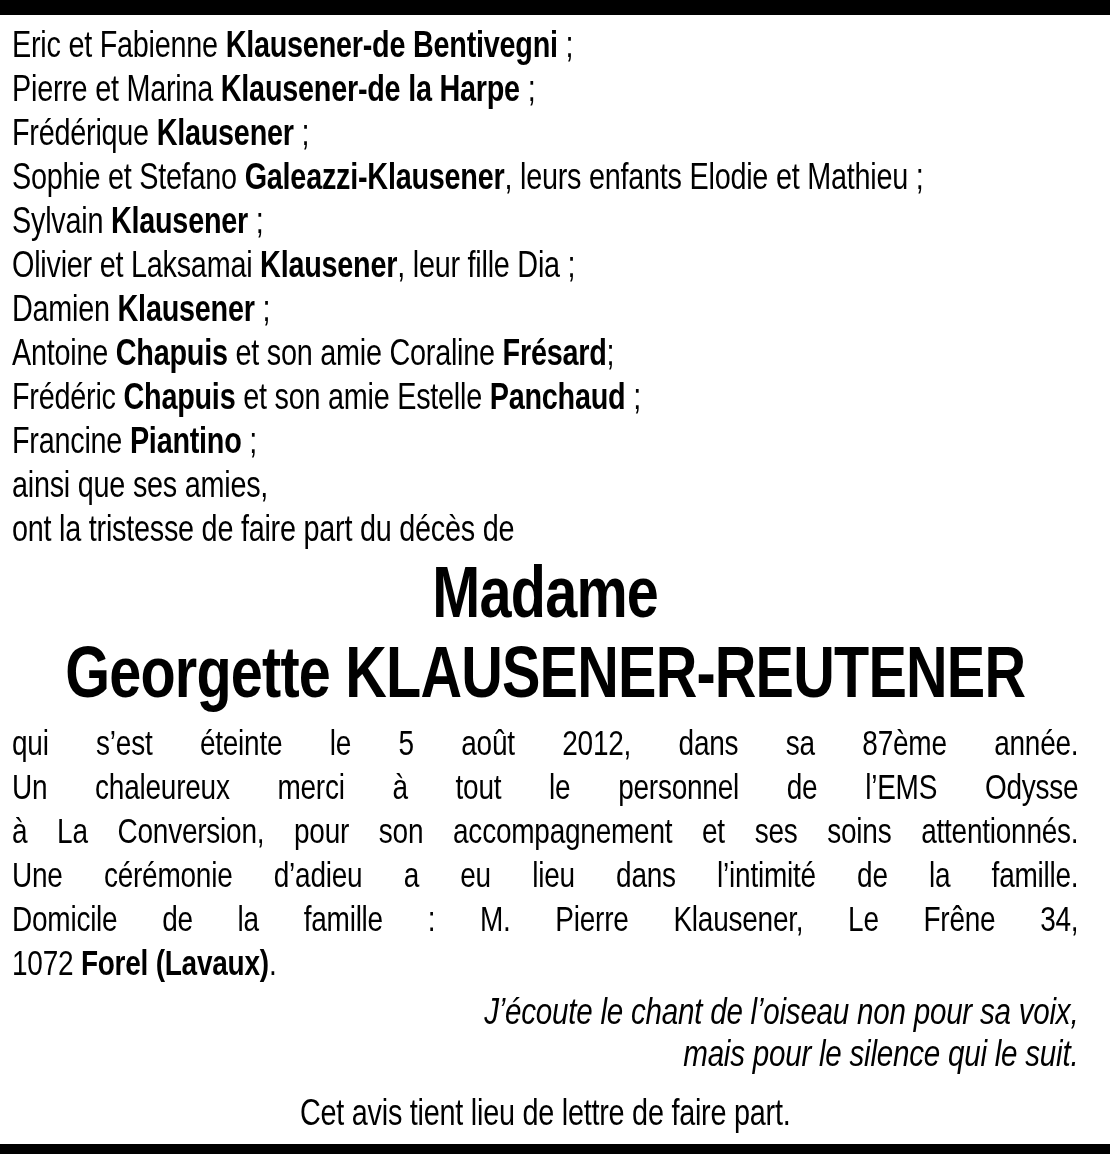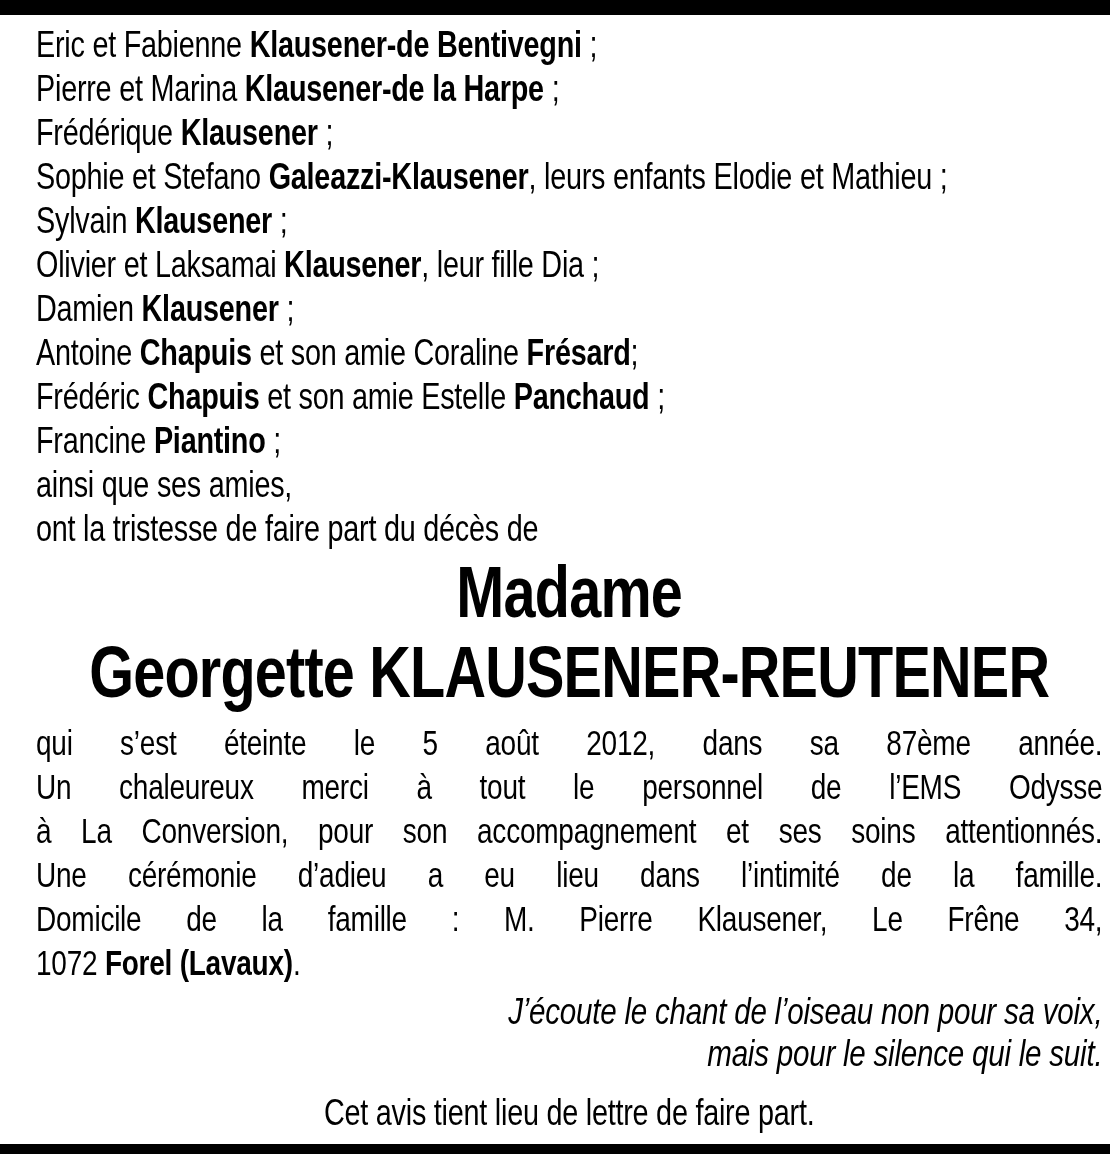--- a/index.html
+++ b/index.html
@@ -4,21 +4,21 @@
 <style>
   html, body { margin: 0; padding: 0; }
   body {
     width: 1110px; height: 1154px;
     background: #ffffff; color: #000000;
     font-family: "Liberation Sans", sans-serif;
     overflow: hidden; position: relative;
   }
   .bar-top { height: 15px; background: #000; }
   .bar-bottom { position: absolute; left: 0; right: 0; bottom: 0; height: 10px; background: #000; }
-  .content { padding: 8px 22px 0 36px; }
+  .content { padding: 8px 22px 0 12px; }
   
   .condense {
     width: 1333px;
     transform: scaleX(0.8);
     transform-origin: 0 0;
   }
   .family { font-size: 36px; line-height: 44px; letter-spacing: -0.3px; }
   .family .line { white-space: nowrap; }
   .b { font-weight: bold; }
   .headline {

